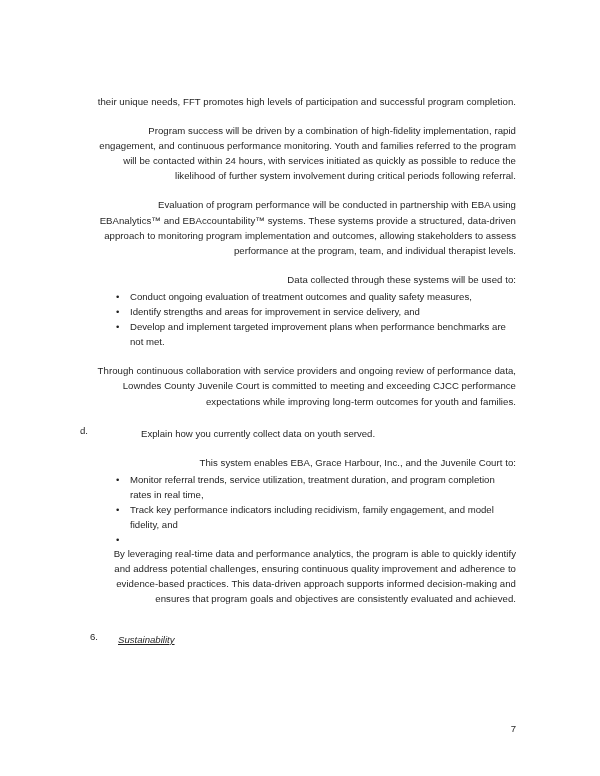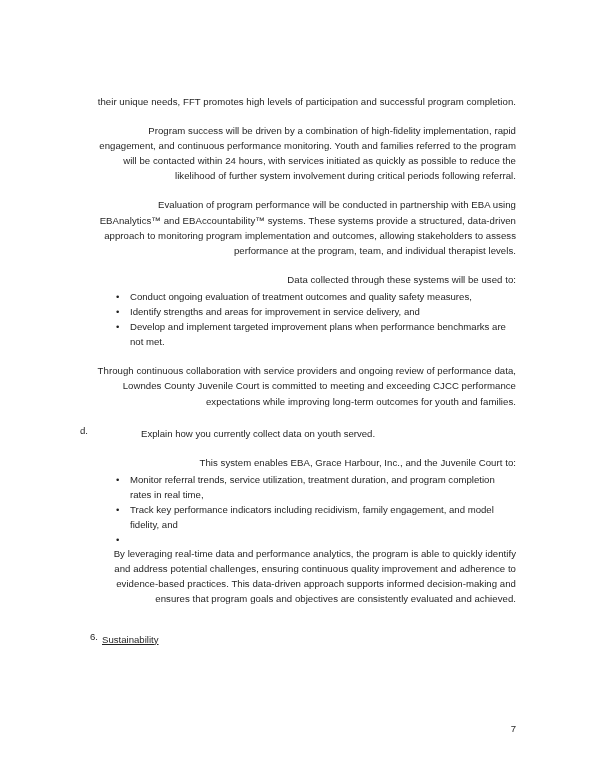--- a/index.html
+++ b/index.html
@@ -90,23 +90,24 @@
   .numbered-heading .nmarker {
     position: absolute;
     left: -6px;
     top: 0;
     font-size: 9.6px;
     line-height: 15.1px;
     color: #1f1f1f;
   }
   .numbered-heading .ntext {
     display: inline-block;
-    margin-left: 6px;
+    margin-left: 22px;
     font-size: 9.6px;
     line-height: 15.1px;
+    font-style: italic;
     text-decoration: underline;
     color: #1f1f1f;
   }
   .page-number {
     position: absolute;
     left: 0;
     top: 722px;
     width: 516px;
     text-align: right;
     font-size: 9.6px;

